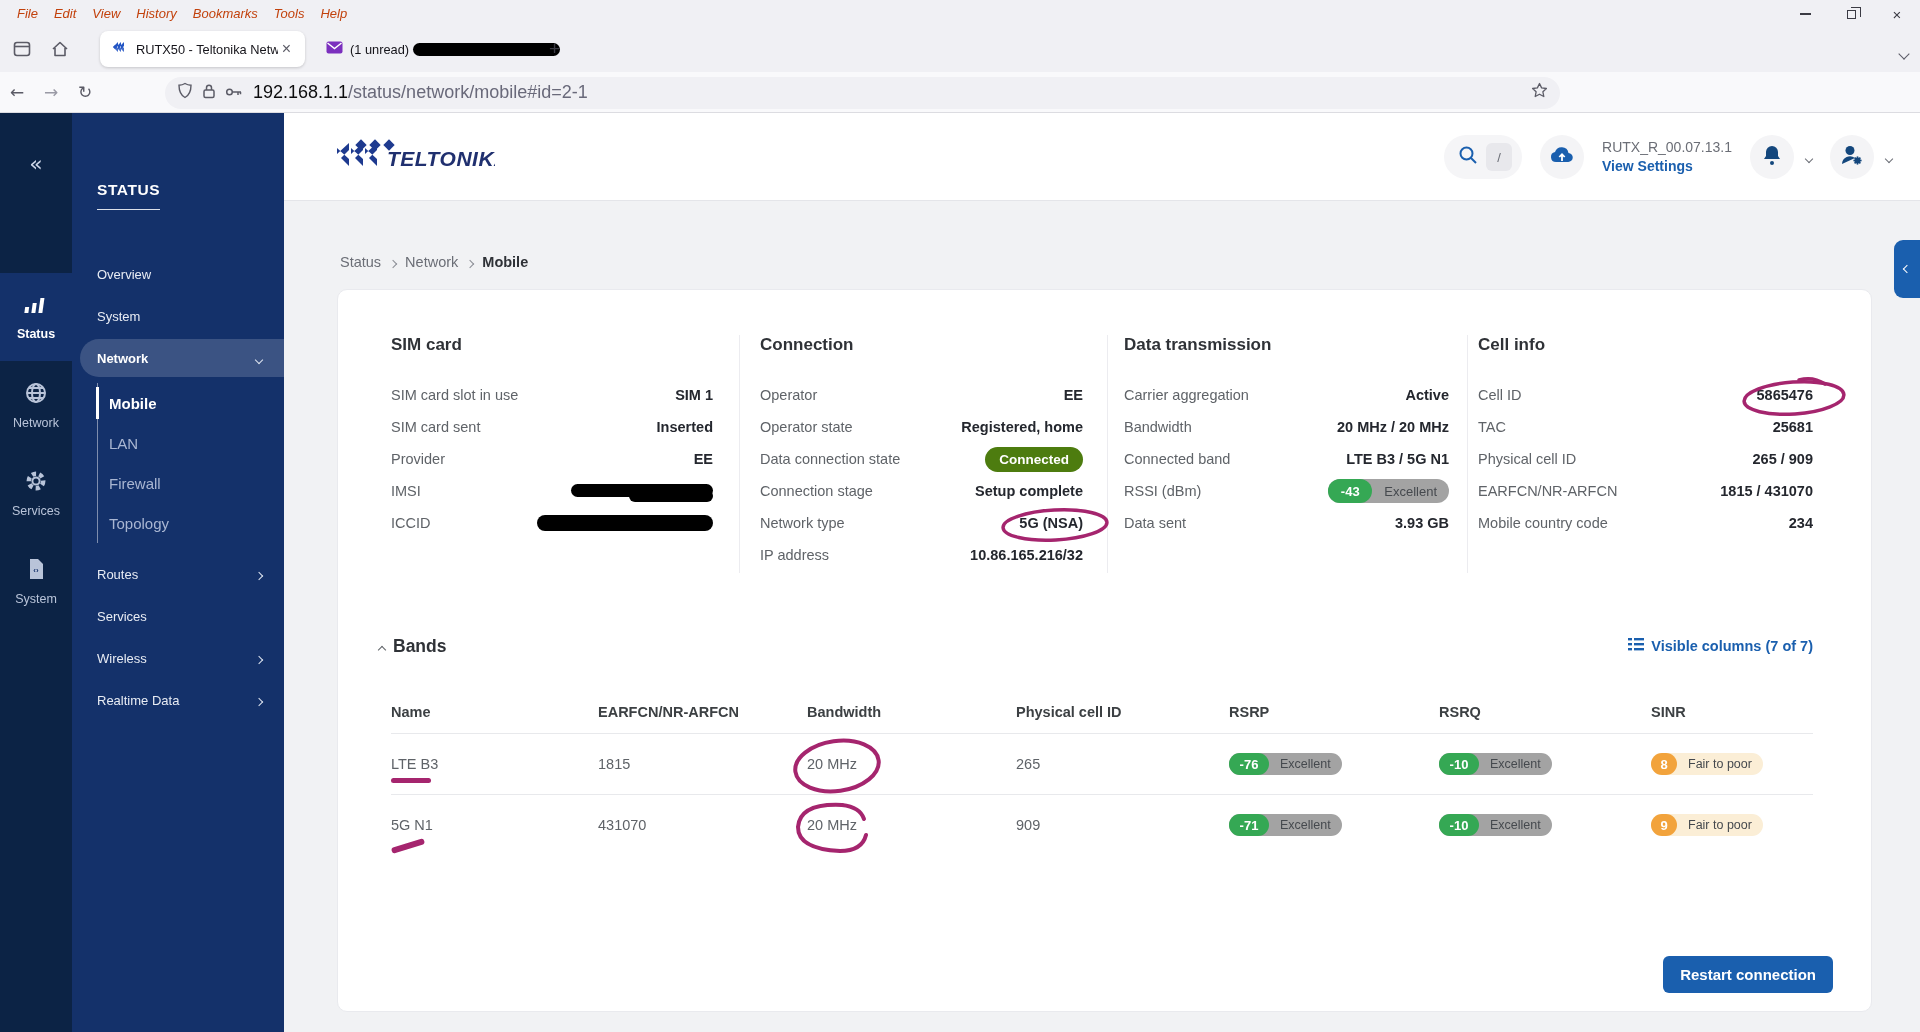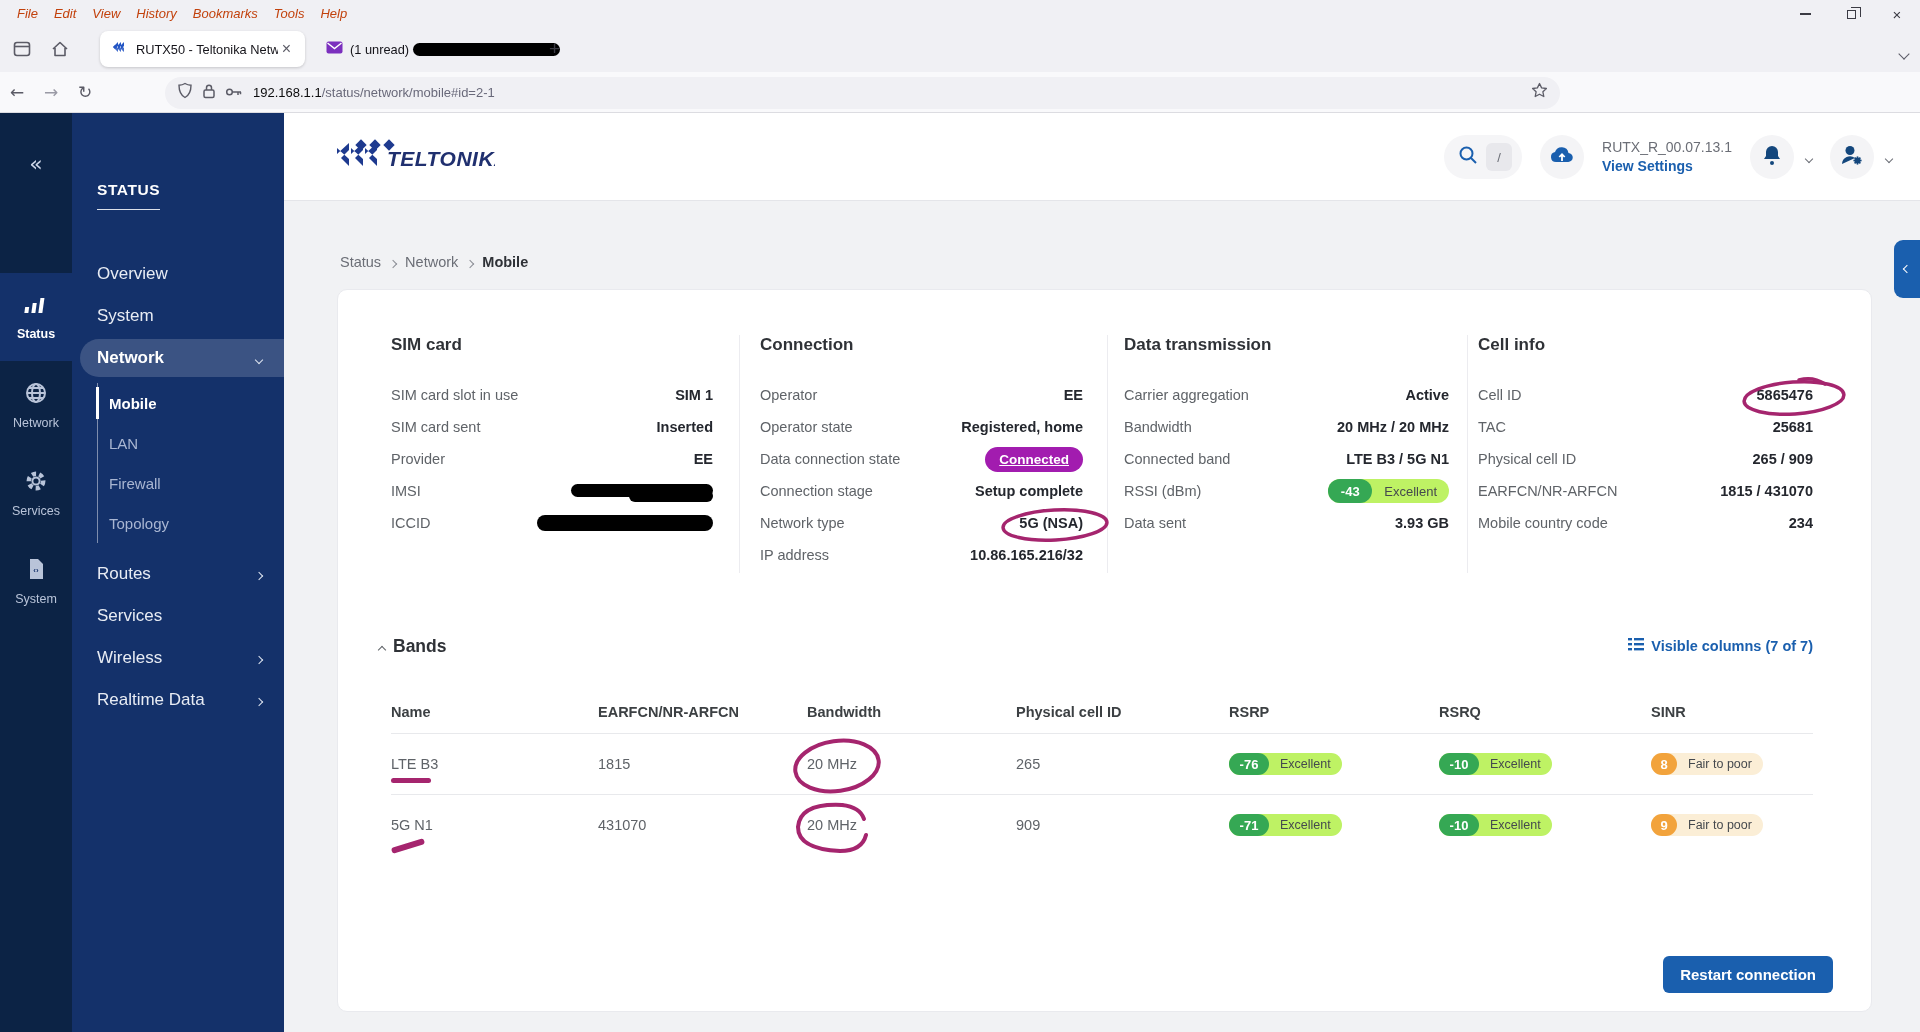--- a/index.html
+++ b/index.html
@@ -24,21 +24,21 @@
   .tab-mail { position:absolute; left:318px; top:5px; width:250px; height:36px; display:flex; align-items:center; padding:0 8px; }
   .tab-mail .tab2-label { font-size:12.8px; color:#15141a; margin-left:7px; white-space:nowrap; }
   .redact-tab { width:152px; height:13px; background:#000; border-radius:7px; margin-left:4px; }
   .newtab-btn { position:absolute; left:549px; top:12px; font-size:19px; color:#3b3b44; }
   .alltabs-chevron { position:absolute; right:12px; top:18px; }
 
   .urlbar { position:absolute; top:72px; left:0; width:100%; height:41px; background:#f9f9fb; border-bottom:1px solid #dcdce1; display:flex; align-items:center; }
   .navglyph { font-family:"DejaVu Sans",sans-serif; color:#5b5b66; font-size:17px; width:34px; text-align:center; }
   .navglyph.dim { color:#9a9aa5; }
   .urlfield { position:absolute; left:165px; top:4.5px; width:1395px; height:32px; background:#f0f0f4; border-radius:16px; display:flex; align-items:center; padding:0 12px 0 12px; }
-  .urltext { font-size:13px; margin-left:10px; flex:1; }
+  .urltext { font-size:18px; margin-left:10px; flex:1; }
   .urltext .host { color:#0c0c0d; }
   .urltext .path { color:#69697a; }
   .chrome-right-icons { position:absolute; right:10px; top:76px; display:flex; align-items:center; gap:14px; }
   .cicon { width:22px; height:22px; display:flex; align-items:center; justify-content:center; position:relative; }
   .sync-dot { position:absolute; top:-1px; right:-2px; width:7px; height:7px; border-radius:50%; background:#2b6fd4; }
 
   .chev { display:inline-block; width:8px; height:8px; border-right:1.6px solid currentColor; border-bottom:1.6px solid currentColor; }
   .chev.down { transform:rotate(45deg); }
   .chev.right { transform:rotate(-45deg); }
   .chev.left { transform:rotate(135deg); }
@@ -51,21 +51,21 @@
   .rail { position:absolute; left:0; top:0; width:72px; height:100%; background:#0c2345; }
   .rail-collapse { position:absolute; top:38px; left:0; width:72px; text-align:center; color:#cdd6e8; font-size:22px; font-family:"DejaVu Sans",sans-serif; }
   .rail-item { position:absolute; left:0; width:72px; height:88px; display:flex; flex-direction:column; align-items:center; justify-content:center; gap:7px; }
   .rail-item .rlabel { font-size:12.5px; color:#b9c4d9; }
   .rail-item.active { background:#14316a; }
   .rail-item.active .rlabel { color:#ffffff; font-weight:700; }
 
   .sidemenu { position:absolute; left:72px; top:0; width:212px; height:100%; background:#14316a; color:#dfe5f0; }
   .menu-title { position:absolute; top:68px; left:25px; font-size:15.5px; font-weight:700; color:#fff; letter-spacing:.6px; padding-bottom:10px; border-bottom:1.5px solid rgba(255,255,255,.85); }
   .menu-list { position:absolute; top:140px; left:0; width:100%; list-style:none; }
-  .mi { position:relative; height:42px; display:flex; align-items:center; padding-left:25px; font-size:17px; color:#e8ecf4; }
+  .mi { position:relative; height:42px; display:flex; align-items:center; padding-left:25px; font-size:13px; color:#e8ecf4; }
   .mi.active-pill { background:rgba(255,255,255,.17); border-radius:22px 0 0 22px; margin-left:8px; padding-left:17px; font-weight:700; color:#fff; height:38px; margin-top:2px; margin-bottom:2px; }
   .mi .mi-chev { position:absolute; right:22px; color:#dfe5f0; }
   .submenu { list-style:none; margin:6px 0 10px 25px; border-left:1px solid rgba(255,255,255,.45); }
   .smi { position:relative; height:40px; display:flex; align-items:center; padding-left:11px; font-size:15px; color:#a9b6d2; }
   .smi.active { color:#fff; font-weight:700; }
   .smi.active::before { content:''; position:absolute; left:-2.5px; top:4px; bottom:4px; width:3.5px; background:#fff; }
 
   .main { position:absolute; left:284px; top:0; right:0; height:100%; background:#f1f2f4; }
   .appheader { position:absolute; top:0; left:0; right:0; height:88px; background:#fff; border-bottom:1px solid #e4e5e9; }
   .logo { position:absolute; left:51px; top:26px; }
@@ -89,22 +89,22 @@
   .panels { display:grid; grid-template-columns:401px 368px 360px 1fr; padding-top:45px; min-height:283px; }
   .pcol { padding:0 26px 0 53px; }
   .pcol.c2 { padding:0 24px 0 20px; border-left:1px solid #ececf0; }
   .pcol.c3 { padding:0 18px 0 16px; border-left:1px solid #ececf0; }
   .pcol.c4 { padding:0 58px 0 10px; border-left:1px solid #ececf0; }
   .ptitle { font-size:17px; font-weight:700; color:#2f3237; margin-bottom:24px; }
   .prow { display:flex; justify-content:space-between; align-items:center; height:32px; }
   .plabel { font-size:14.5px; color:#5f6368; white-space:nowrap; }
   .pvalue { font-size:14.5px; color:#24272e; font-weight:700; text-align:right; white-space:nowrap; position:relative; }
 
-  .badge-solid { display:inline-flex; align-items:center; justify-content:center; height:25px; padding:0 14px; border-radius:13px; background:#a21caf; color:#fff; font-size:13.5px; font-weight:700;text-decoration:underline; }
-  .combo { display:inline-flex; align-items:center; border-radius:12px; background:#bef264; height:24px; }
+  .badge-solid { display:inline-flex; align-items:center; justify-content:center; height:25px; padding:0 14px; border-radius:13px; background:#4d7c0f; color:#fff; font-size:13.5px; font-weight:700; }
+  .combo { display:inline-flex; align-items:center; border-radius:12px; background:#a3a3a3; height:24px; }
   .combo.orange { background:#fbeed6; }
   .combo .chipn { display:inline-flex; align-items:center; justify-content:center; min-width:44px; height:24px; border-radius:12px; background:#35a854; color:#fff; font-size:13px; font-weight:700; }
   .combo .chiplabel { padding:0 12px; font-size:13px; color:#45494e; }
   .combo.sm { height:22px; border-radius:11px; }
   .combo.sm .chipn { height:22px; min-width:40px; border-radius:11px; font-size:13px; }
   .combo.sm .chiplabel { font-size:12.5px; padding:0 11px; }
   .combo.orange .chipn { background:#f2a33c; min-width:26px; }
   .redact-imsi { position:relative; width:142px; height:14px; }
   .redact-imsi::before { content:''; position:absolute; left:0; top:0; width:142px; height:13px; background:#000; border-radius:7px; }
   .redact-imsi::after { content:''; position:absolute; left:58px; top:6px; width:84px; height:12px; background:#000; border-radius:6px; }

